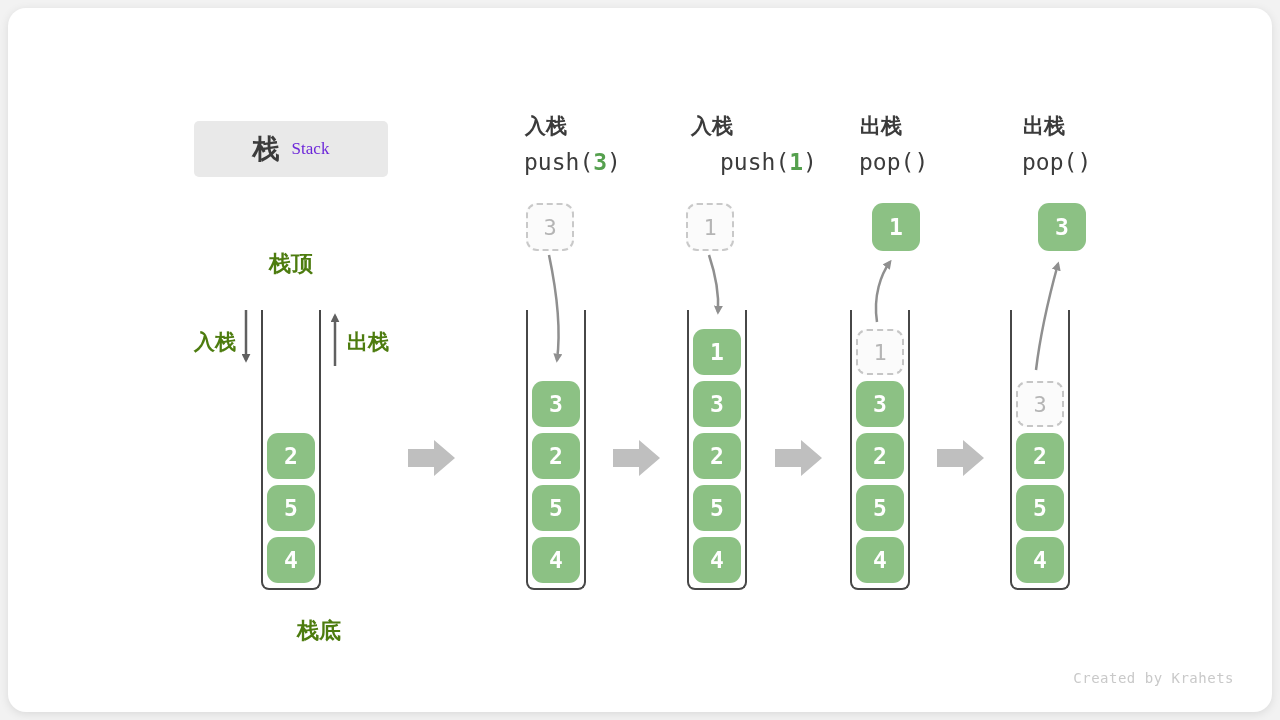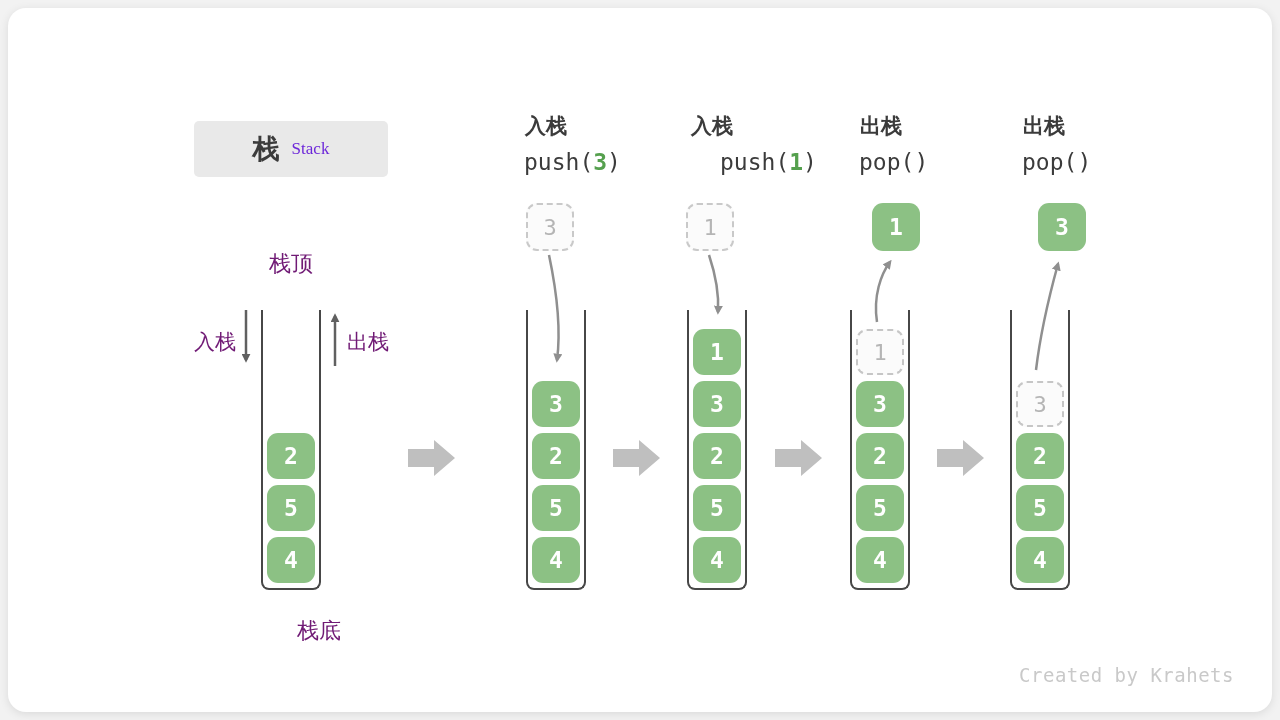--- a/index.html
+++ b/index.html
@@ -5,21 +5,21 @@
   html,body{margin:0;padding:0;width:1280px;height:720px;background:#f2f2f2;overflow:hidden;
     font-family:"Liberation Sans",sans-serif;}
   .canvas{position:absolute;left:8px;top:8px;width:1264px;height:704px;background:#ffffff;
     border-radius:18px;box-shadow:0 2px 10px rgba(0,0,0,.10);}
   
   .title-box{position:absolute;left:186px;top:113px;width:194px;height:56px;background:#e9e9e9;
     border-radius:5px;display:flex;align-items:center;justify-content:center;gap:12px;}
   .title-zh{font-size:27px;font-weight:700;color:#3b3b3b;}
   .title-en{font-size:17px;color:#6d28d9;font-family:Liberation Serif, serif;}
   
-  .lbl{position:absolute;font-weight:400;color:#701a75;font-size:22px;white-space:nowrap;}
+  .lbl{position:absolute;font-weight:700;color:#4d7c0f;font-size:22px;white-space:nowrap;}
   
   .container{position:absolute;top:302px;width:60px;height:280px;box-sizing:border-box;
     border-left:2px solid #474747;border-right:2px solid #474747;border-bottom:2px solid #474747;
     border-bottom-left-radius:8px;border-bottom-right-radius:8px;background:#fff;}
   
   .cell{position:absolute;width:48px;height:46px;background:#8cc184;border-radius:11px;
     display:flex;align-items:center;justify-content:center;color:#ffffff;
     font-family:"DejaVu Sans Mono",monospace;font-weight:700;font-size:23px;z-index:2;}
   .ghost{position:absolute;width:48px;height:46px;background:#fbfbfb;box-sizing:border-box;
     border:2px dashed #c6c6c6;border-radius:11px;display:flex;align-items:center;justify-content:center;
@@ -30,21 +30,21 @@
   .float-solid{position:absolute;top:195px;width:48px;height:48px;background:#8cc184;border-radius:11px;
     display:flex;align-items:center;justify-content:center;color:#fff;
     font-family:"DejaVu Sans Mono",monospace;font-weight:700;font-size:23px;}
   
   .hdr-zh{position:absolute;top:104px;font-size:21px;font-weight:700;color:#3b3b3b;white-space:nowrap;}
   .hdr-code{position:absolute;top:141px;font-size:23px;color:#3b3b3b;white-space:nowrap;
     font-family:"DejaVu Sans Mono",monospace;}
   .hdr-code .arg{color:#55a04e;font-weight:700;}
   .overlay{position:absolute;left:0;top:0;width:1280px;height:720px;z-index:4;pointer-events:none;}
   .credit{position:absolute;right:38px;bottom:26px;font-family:"DejaVu Sans Mono",monospace;
-    font-size:19px;color:#c9c9c9;letter-spacing:.5px;}
+    font-size:14px;color:#c9c9c9;letter-spacing:.5px;}
 </style>
 </head>
 <body>
 
 <div class="canvas">
 
   <svg class="overlay" viewBox="0 0 1280 720">
     <defs>
       <marker id="ah-gray" viewBox="0 0 10 10" refX="7" refY="5" markerWidth="9" markerHeight="9" orient="auto" markerUnits="userSpaceOnUse">
         <path d="M0,0 L10,5 L0,10 z" fill="#8f8f8f"></path>

